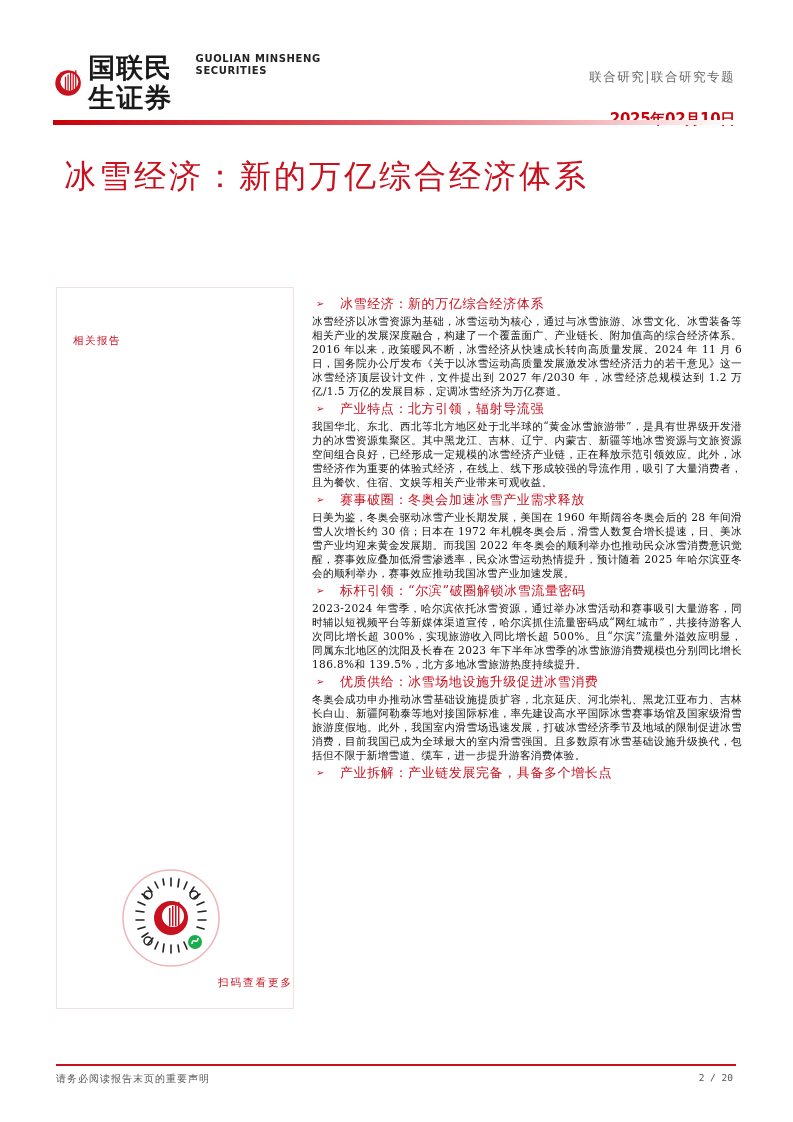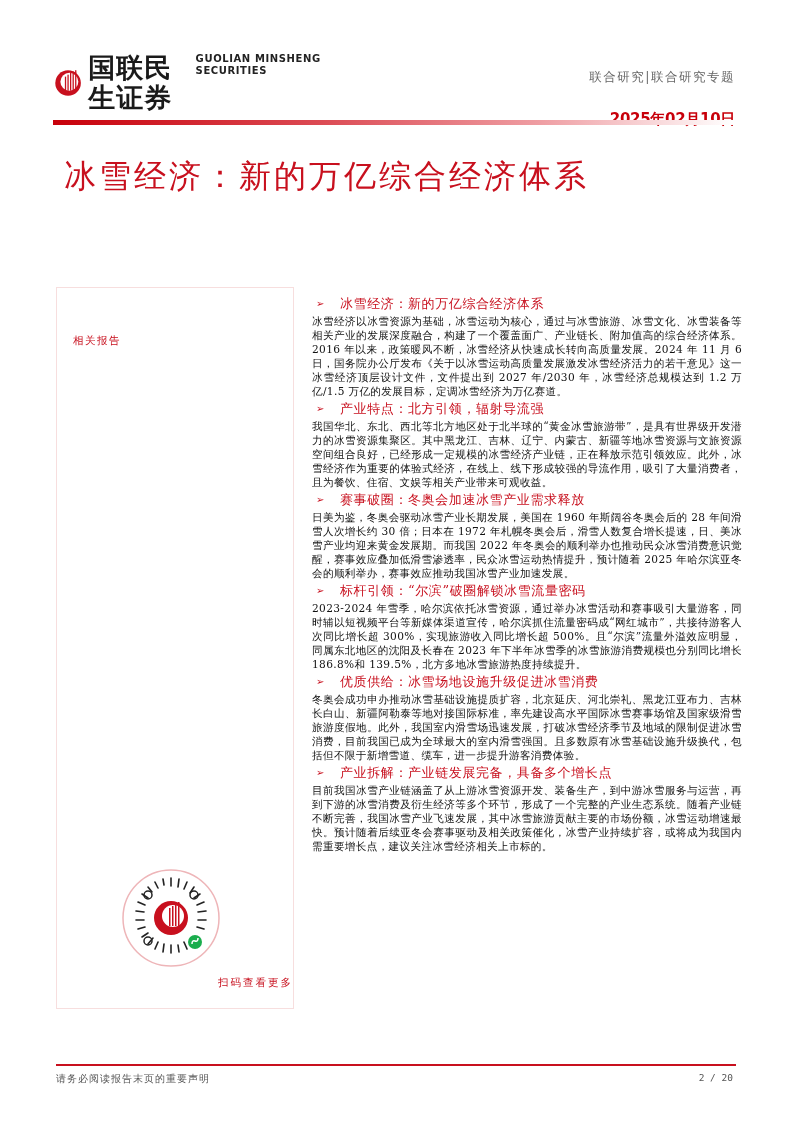--- a/index.html
+++ b/index.html
@@ -148,19 +148,18 @@
       <span class="arrow">➢</span>
       <span class="text">优质供给：冰雪场地设施升级促进冰雪消费</span>
     </div>
     <p class="para">冬奥会成功申办推动冰雪基础设施提质扩容，北京延庆、河北崇礼、黑龙江亚布力、吉林长白山、新疆阿勒泰等地对接国际标准，率先建设高水平国际冰雪赛事场馆及国家级滑雪旅游度假地。此外，我国室内滑雪场迅速发展，打破冰雪经济季节及地域的限制促进冰雪消费，目前我国已成为全球最大的室内滑雪强国。且多数原有冰雪基础设施升级换代，包括但不限于新增雪道、缆车，进一步提升游客消费体验。</p>
   </div>
   <div>
     <div class="section-heading">
       <span class="arrow">➢</span>
       <span class="text">产业拆解：产业链发展完备，具备多个增长点</span>
     </div>
-    <p class="para">目前我国冰雪产业链涵盖了从上游冰雪资源开发、装备生产，到中游冰雪服务与运营，再到下游的冰雪消费及衍生经济等多个环节，形成了一个完整的产业生态系统。随着产业链不断完善，我国冰雪产业飞速发展，其中冰雪旅游贡献主要的市场份额，冰雪运动增速最快。预计随着后续亚冬会赛事驱动及相关政策催化，冰雪产业持续扩容，或将成为我国内需重要增长点，建议关注冰雪经济相关上市标的。</p>
   </div>
 </div>
 
 <div class="footer-bar"></div>
 <div class="footer-left">请务必阅读报告末页的重要声明</div>
 <div class="footer-right">2 / 20</div>
 
 </body></html>

